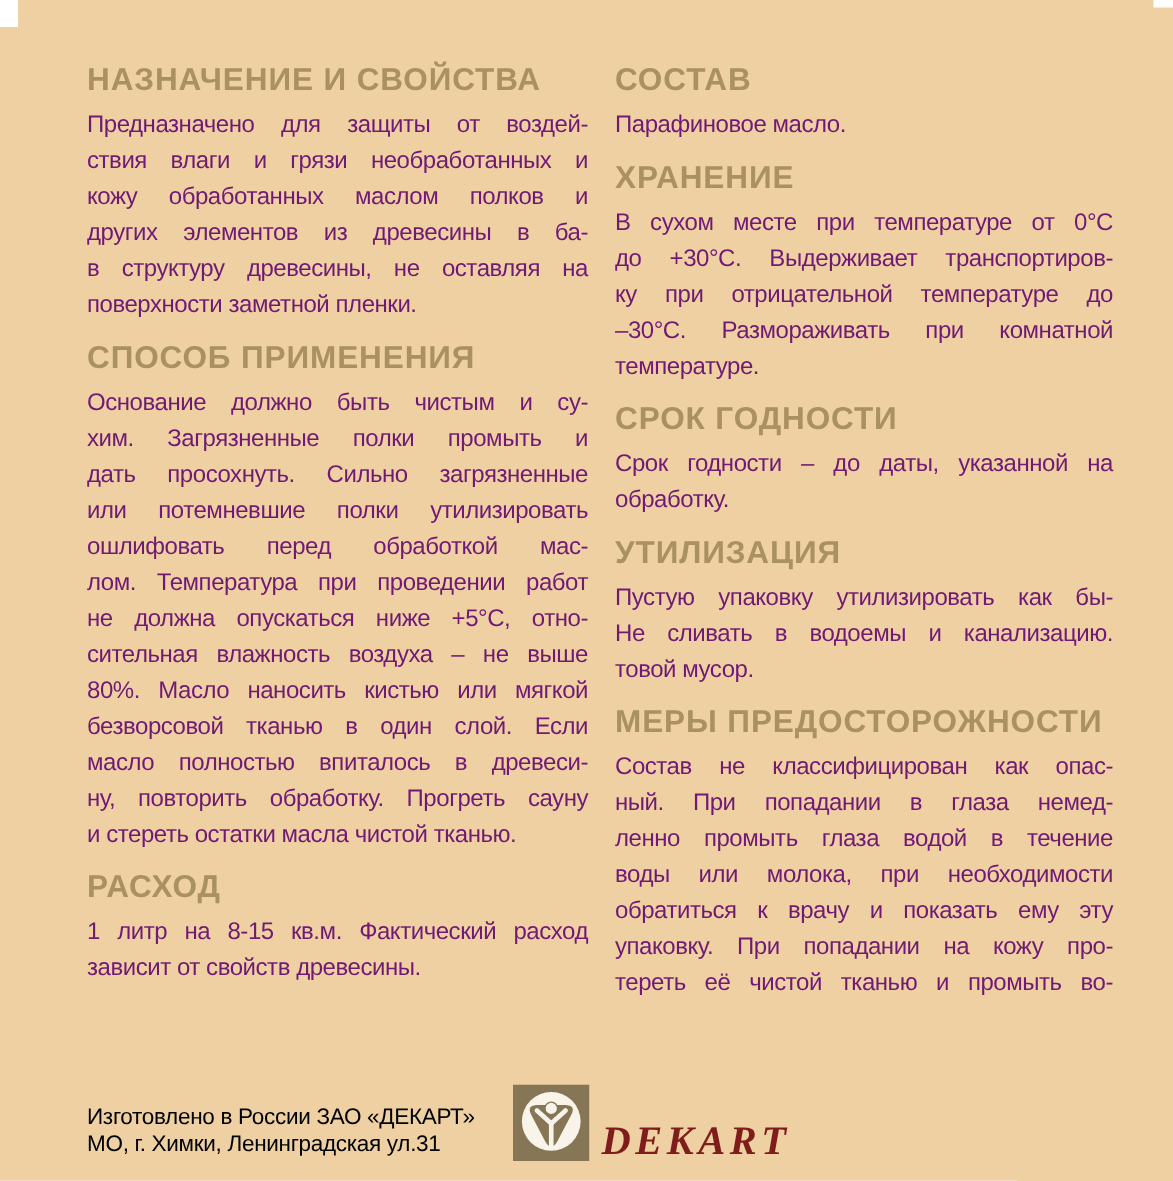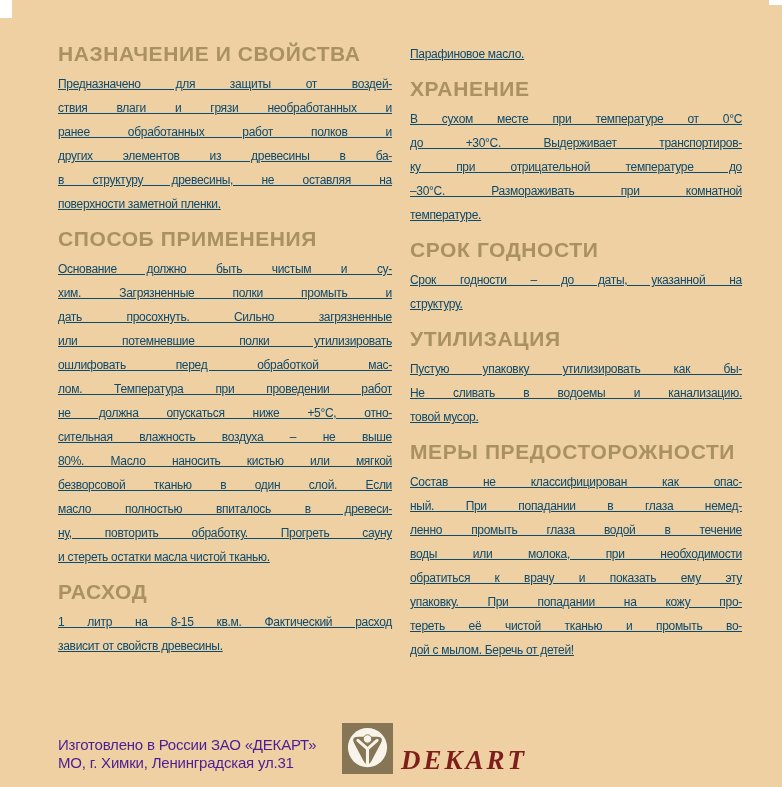--- a/index.html
+++ b/index.html
@@ -18,31 +18,31 @@
   .col{width:334px;}
   .col-right{width:332px;}
   .heading{
     font-size:21px;font-weight:bold;color:#aa9162;
     letter-spacing:0.6px;line-height:24px;
     margin:11px 0 6px 0;
     text-align:left;
   }
   .col .heading:first-child{margin-top:0;}
   .line{
-    font-size:12px;color:#0c4a6e;line-height:24px;
-    letter-spacing:-0.3px;white-space:normal;text-decoration:underline;
+    font-size:16px;color:#701a75;line-height:24px;
+    letter-spacing:-0.3px;white-space:normal;
   }
   .jl{text-align:justify;text-align-last:justify;}
   .ll{text-align:center;text-align-last:left;}
   .footer{
     position:absolute;left:58px;top:723px;width:690px;height:56px;
   }
   .address{
     position:absolute;left:0;top:13px;
-    font-size:15px;line-height:18px;color:#4c1d95;letter-spacing:-0.2px;
+    font-size:15px;line-height:18px;color:#000000;letter-spacing:-0.2px;
   }
   .logo-group{position:absolute;left:284px;top:0;display:flex;align-items:flex-end;}
   .logo-box{width:51px;height:51px;display:block;}
   .brand{
     font-family:"Liberation Serif",serif;
     font-size:27px;font-weight:bold;color:#7f1d1d;
     letter-spacing:3px;margin-left:8px;line-height:26px;
     padding-bottom:1px;
     font-style:italic;
   }
@@ -53,21 +53,21 @@
 <div class="label">
 
   <div class="corner-artifact corner-tl"></div>
   <div class="corner-artifact corner-tr"></div>
 
   <div class="cols">
     <div class="col col-left" id="col-left">
         <div class="heading">НАЗНАЧЕНИЕ И СВОЙСТВА</div>
         <div class="line jl">Предназначено для защиты от воздей-</div>
         <div class="line jl">ствия влаги и грязи необработанных и</div>
-        <div class="line jl">ранее обработанных работ полков и</div>
+        <div class="line jl">кожу обработанных маслом полков и</div>
         <div class="line jl">других элементов из древесины в ба-</div>
         <div class="line jl">в структуру древесины, не оставляя на</div>
         <div class="line ll">поверхности заметной пленки.</div>
         <div class="heading">СПОСОБ ПРИМЕНЕНИЯ</div>
         <div class="line jl">Основание должно быть чистым и су-</div>
         <div class="line jl">хим. Загрязненные полки промыть и</div>
         <div class="line jl">дать просохнуть. Сильно загрязненные</div>
         <div class="line jl">или потемневшие полки утилизировать</div>
         <div class="line jl">ошлифовать перед обработкой мас-</div>
         <div class="line jl">лом. Температура при проведении работ</div>
@@ -76,43 +76,43 @@
         <div class="line jl">80%. Масло наносить кистью или мягкой</div>
         <div class="line jl">безворсовой тканью в один слой. Если</div>
         <div class="line jl">масло полностью впиталось в древеси-</div>
         <div class="line jl">ну, повторить обработку. Прогреть сауну</div>
         <div class="line ll">и стереть остатки масла чистой тканью.</div>
         <div class="heading">РАСХОД</div>
         <div class="line jl">1 литр на 8-15 кв.м. Фактический расход</div>
         <div class="line ll">зависит от свойств древесины.</div>
       </div>
     <div class="col col-right" id="col-right">
+        <div class="heading">СОСТАВ</div>
         <div class="line ll">Парафиновое масло.</div>
         <div class="heading">ХРАНЕНИЕ</div>
         <div class="line jl">В сухом месте при температуре от 0°С</div>
         <div class="line jl">до +30°С. Выдерживает транспортиров-</div>
         <div class="line jl">ку при отрицательной температуре до</div>
         <div class="line jl">–30°С. Размораживать при комнатной</div>
         <div class="line ll">температуре.</div>
         <div class="heading">СРОК ГОДНОСТИ</div>
         <div class="line jl">Срок годности – до даты, указанной на</div>
-        <div class="line ll">структуру.</div>
+        <div class="line ll">обработку.</div>
         <div class="heading">УТИЛИЗАЦИЯ</div>
         <div class="line jl">Пустую упаковку утилизировать как бы-</div>
         <div class="line jl">Не сливать в водоемы и канализацию.</div>
         <div class="line ll">товой мусор.</div>
         <div class="heading">МЕРЫ ПРЕДОСТОРОЖНОСТИ</div>
         <div class="line jl">Состав не классифицирован как опас-</div>
         <div class="line jl">ный. При попадании в глаза немед-</div>
         <div class="line jl">ленно промыть глаза водой в течение</div>
         <div class="line jl">воды или молока, при необходимости</div>
         <div class="line jl">обратиться к врачу и показать ему эту</div>
         <div class="line jl">упаковку. При попадании на кожу про-</div>
         <div class="line jl">тереть её чистой тканью и промыть во-</div>
-        <div class="line ll">дой с мылом. Беречь от детей!</div>
       </div>
   </div>
 
   <div class="footer">
     <div class="address">
       <div>Изготовлено в России ЗАО «ДЕКАРТ»</div>
       <div>МО, г. Химки, Ленинградская ул.31</div>
     </div>
     <div class="logo-group">
       <svg class="logo-box" viewBox="0 0 56 56" aria-hidden="true">

